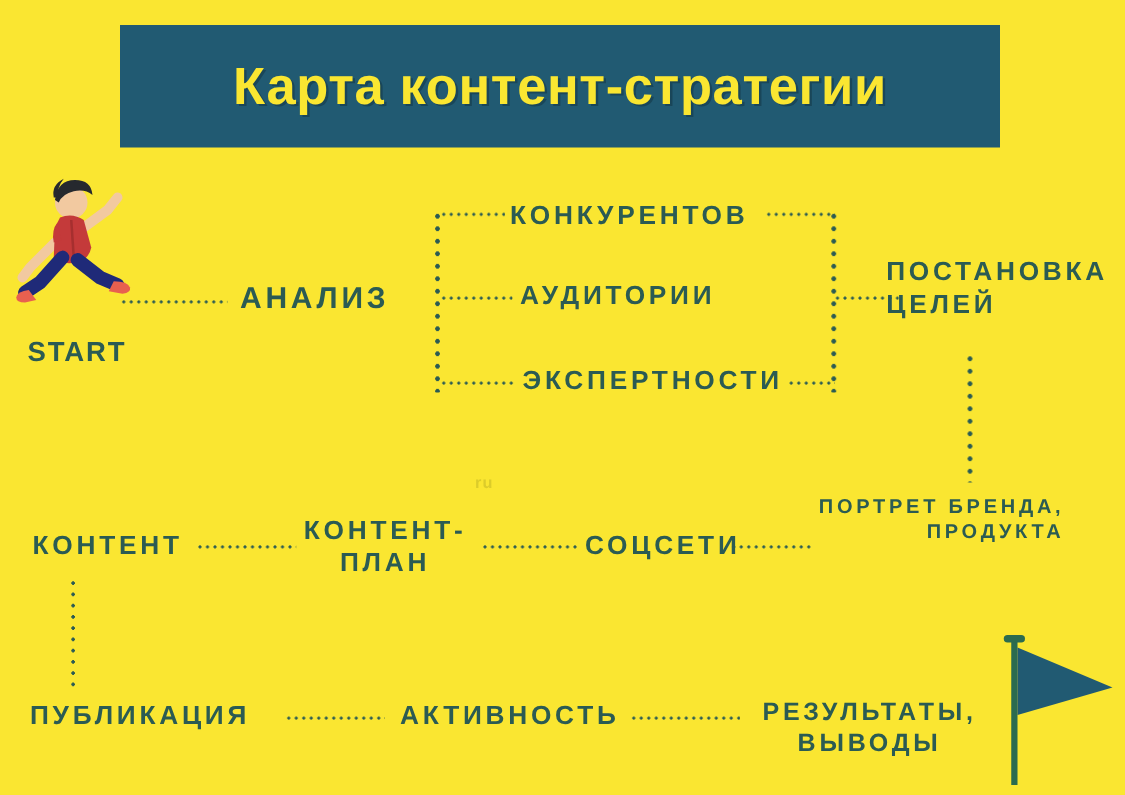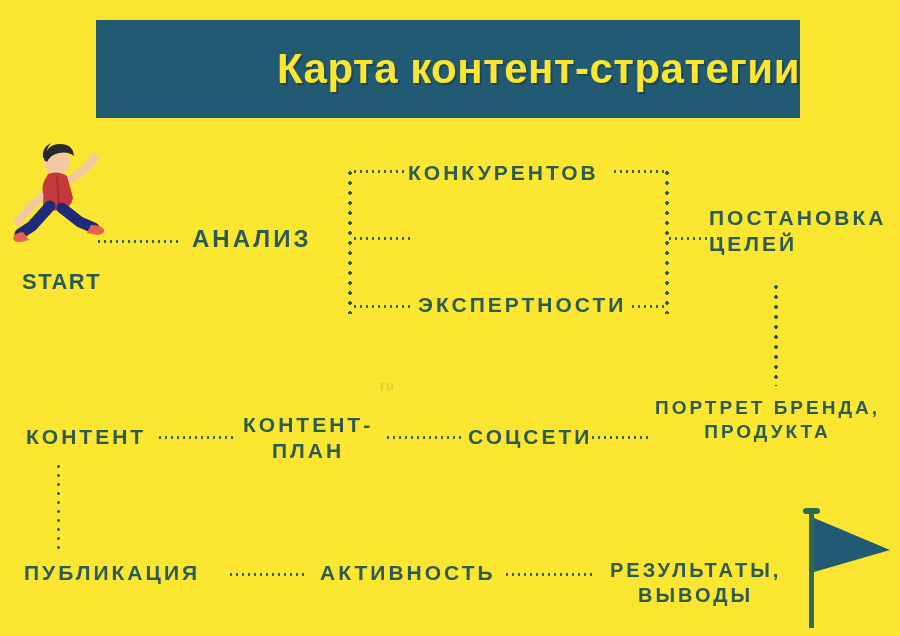--- a/index.html
+++ b/index.html
@@ -21,21 +21,21 @@
   
   .banner {
     position: absolute;
     left: 96px;
     top: 20px;
     width: 704px;
     height: 98px;
     background: #215a72;
     display: flex;
     align-items: center;
-    justify-content: flex-end;
+    justify-content: center;
   }
   .banner-title {
     color: #fae631;
     font-size: 42px;
     font-weight: bold;
     letter-spacing: 0.5px;
     white-space: nowrap;
     text-shadow: 2px 2px 0 rgba(0,0,0,0.22);
   }
 
@@ -50,21 +50,21 @@
   }
   .n-start  { left: 22px;  top: 268px; font-size: 22px; letter-spacing: 1.5px; }
   .n-analiz { left: 192px; top: 224px; font-size: 24px; }
   .n-konk   { left: 408px; top: 160px; font-size: 21px; }
   .n-aud    { left: 416px; top: 224px; font-size: 21px; }
   .n-eksp   { left: 418px; top: 292px; font-size: 21px; }
   .n-celi   { left: 709px; top: 205px; font-size: 21px; text-align: left; }
   .n-kontent{ left: 26px;  top: 424px; font-size: 21px; }
   .n-plan   { left: 243px; top: 412px; font-size: 21px; text-align: center; }
   .n-soc    { left: 468px; top: 424px; font-size: 21px; text-align: center; }
-  .n-brand  { left: 655px; top: 396px; font-size: 19px; text-align: center; }
+  .n-brand  { left: 655px; top: 396px; font-size: 16px; text-align: right; }
   .n-publ   { left: 24px;  top: 560px; font-size: 21px; }
   .n-aktiv  { left: 320px; top: 560px; font-size: 21px; }
   .n-result { left: 610px; top: 558px; font-size: 20px; text-align: center; }
 
   
   .dot-h {
     position: absolute;
     height: 3px;
     background-image: radial-gradient(circle, #2b5b53 1.1px, transparent 1.3px);
     background-size: 6px 3px;
@@ -158,20 +158,21 @@
 
   <div class="dot-v" style="left:57px; top:462px; height:88px;"></div>
 
   <div class="dot-h" style="left:228px; top:573px; width:80px;"></div>
 
   <div class="dot-h" style="left:504px; top:573px; width:88px;"></div>
 
   <div class="node n-start">START</div>
   <div class="node n-analiz">АНАЛИЗ</div>
   <div class="node n-konk">КОНКУРЕНТОВ</div>
+  <div class="node n-aud">АУДИТОРИИ</div>
   <div class="node n-eksp">ЭКСПЕРТНОСТИ</div>
   <div class="node n-celi">ПОСТАНОВКА
 ЦЕЛЕЙ</div>
   <div class="node n-kontent">КОНТЕНТ</div>
   <div class="node n-plan">КОНТЕНТ-
 ПЛАН</div>
   <div class="node n-soc">СОЦСЕТИ</div>
   <div class="node n-brand">ПОРТРЕТ БРЕНДА,
 ПРОДУКТА</div>
   <div class="node n-publ">ПУБЛИКАЦИЯ</div>

